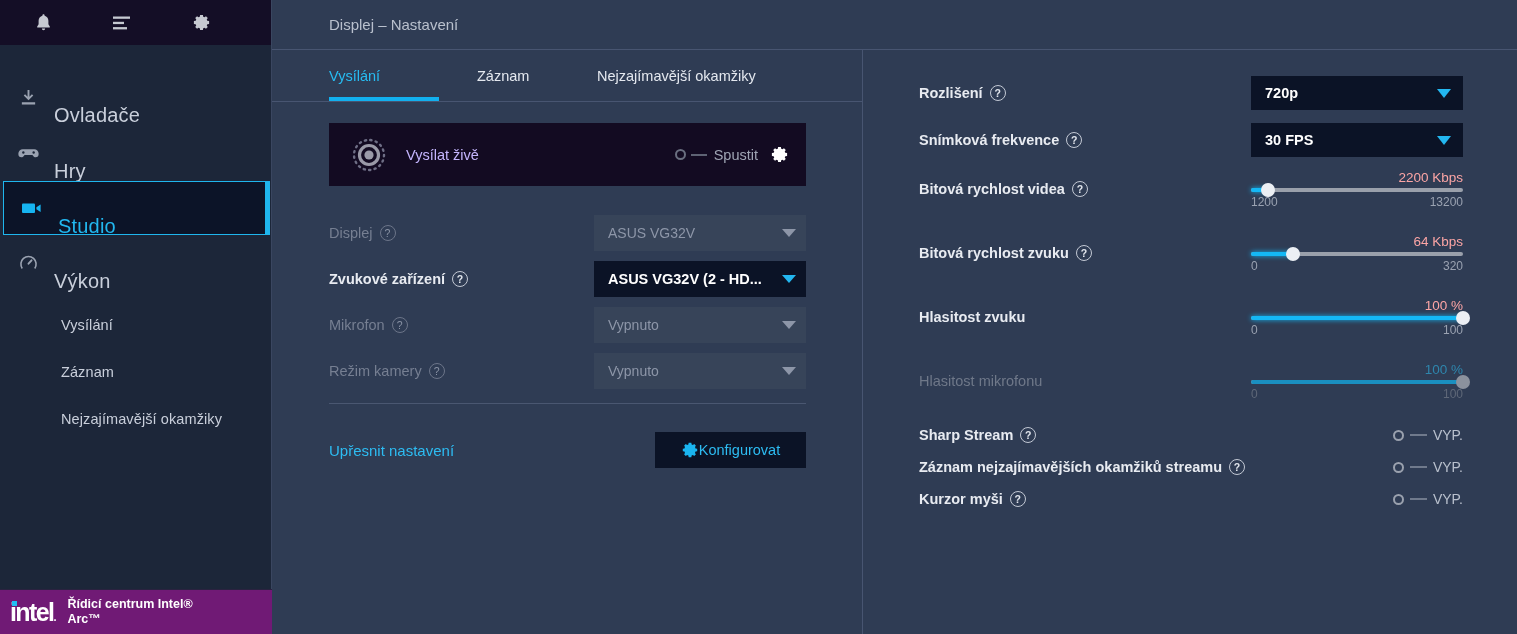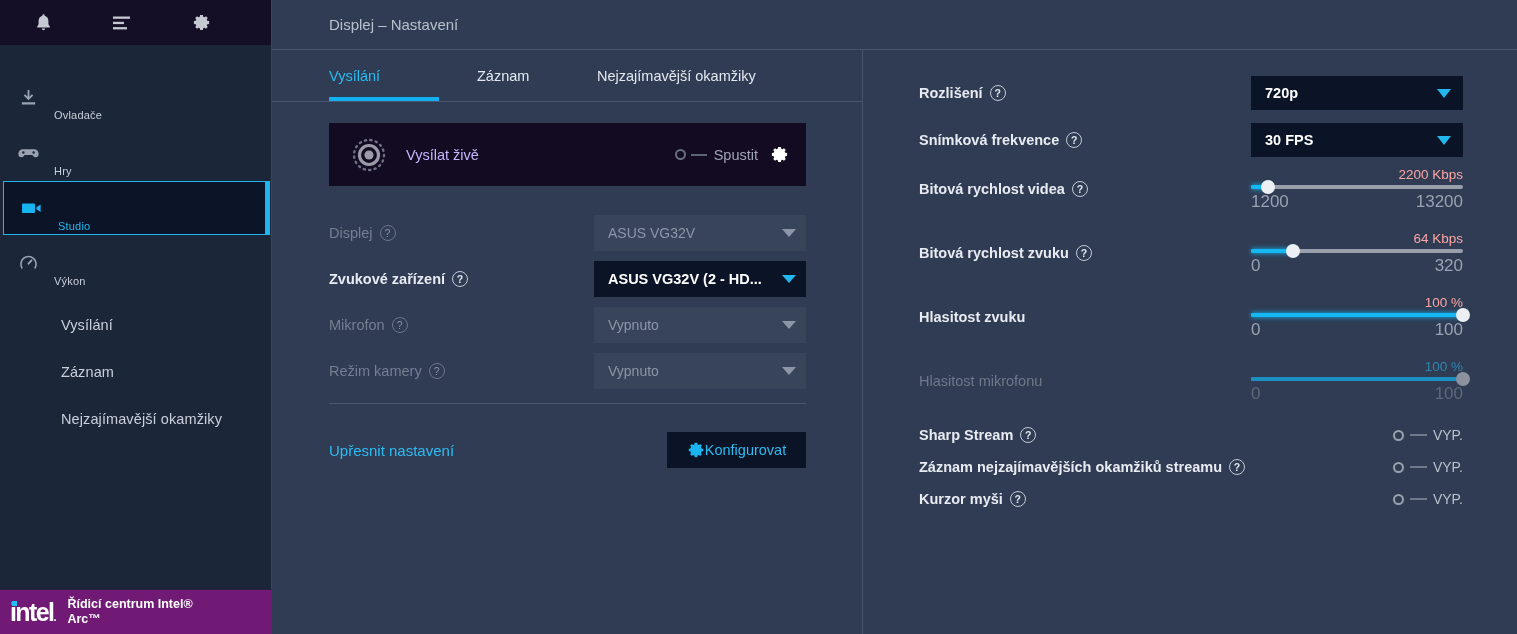--- a/index.html
+++ b/index.html
@@ -36,21 +36,21 @@
   .nav-item {
     height: 56px; display: flex; align-items: center;
     padding-left: 14px; position: relative; cursor: pointer;
   }
   .nav-item .nav-ic {
     width: 28px; height: 24px; margin-right: 12px;
     display: flex; align-items: center; justify-content: center;
     color: #9aa2b1;
   }
   .nav-item .nav-lbl {
-    font-size: 11px; color: #c9cfdb; letter-spacing: .2px; margin-top: 36px;
+    font-size: 20px; color: #c9cfdb; letter-spacing: .2px; margin-top: 36px;
   }
   .nav-item.active {
     background: #0c1428;
     border: 1px solid #1fb6ee;
     margin: 0 3px 0 3px;
     height: 54px;
   }
   .nav-item.active .nav-lbl { color: #22b8f0; }
   .nav-item.active .nav-ic { color: #16b4f1; }
   .nav-item.active::after {
@@ -176,21 +176,21 @@
   .divider {
     position: absolute; left: 57px; top: 353px;
     width: 477px; height: 1px; background: #4a5771;
   }
   .adv-row {
     position: absolute; left: 57px; top: 370px; width: 477px;
     height: 60px; display: flex; align-items: center;
   }
   .adv-label { font-size: 15px; color: #2dbcf2; }
   .btn-config {
-    margin-left: auto; width: 139px; height: 36px;
+    margin-left: auto; width: 151px; height: 36px;
     background: #0b1326; display: flex; align-items: center;
     justify-content: center; cursor: pointer;
   }
   .btn-config .lbl { font-size: 14.5px; color: #2dbcf2; }
   .btn-config .gi { display: flex; color: #1ab5f0; }
 
   
   .rrow {
     position: absolute; left: 56px; right: 54px;
     display: flex; align-items: center;
@@ -226,21 +226,21 @@
     background: #14b8f5; border-radius: 2px;
     box-shadow: 0 0 5px #14b8f5;
   }
   .slider-thumb {
     position: absolute; top: -5px; width: 14px; height: 14px;
     border-radius: 50%; background: #eceff4; cursor: pointer;
     transform: translateX(-7px);
   }
   .slider-minmax {
     display: flex; justify-content: space-between; margin-top: 3px;
-    font-size: 17px; color: #9aa2b1;
+    font-size: 12px; color: #9aa2b1;
   }
   .slider-wrap.dim .slider-value { color: #2e86ad; }
   .slider-wrap.dim .slider-fill { background: #1a8fc0; box-shadow: none; }
   .slider-wrap.dim .slider-thumb { background: #8b919d; }
   .slider-wrap.dim .slider-minmax { color: #5f6878; }
   .slider-wrap.dim .slider-track { background: #5b6辅; }
 
   
   .toggle {
     margin-left: auto; display: flex; align-items: center; cursor: pointer;

